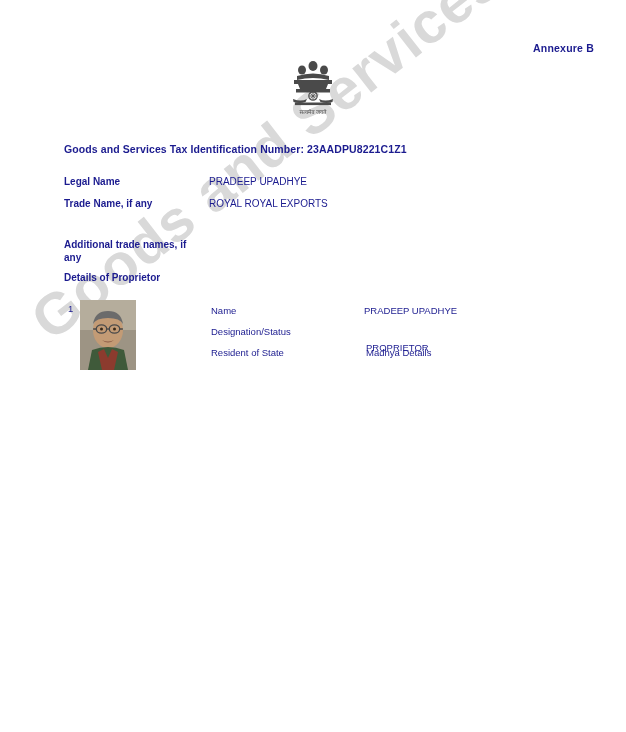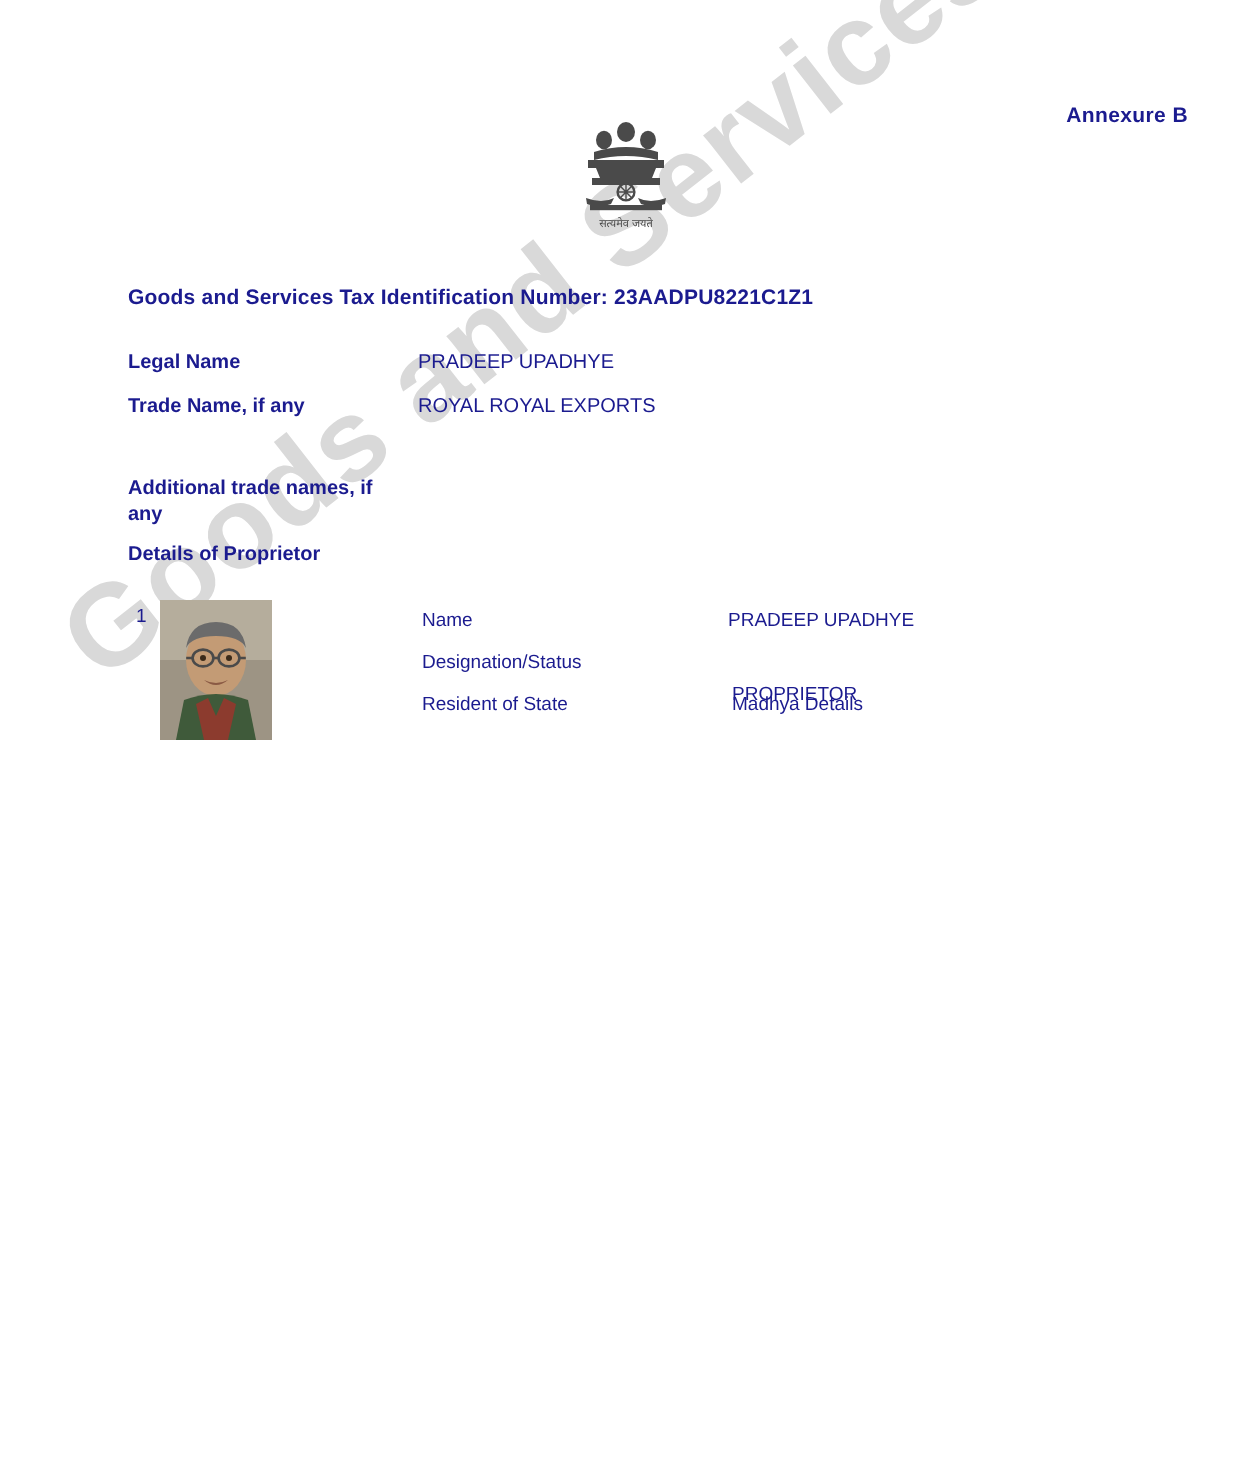--- a/index.html
+++ b/index.html
@@ -43,21 +43,21 @@
   }
 
   .content {
     position: relative;
     z-index: 3;
   }
 
   .annexure {
     position: absolute;
     right: 32px;
-    top: 52px;
+    top: 42px;
     font-size: 10.5px;
     font-weight: bold;
     color: #1b1b8f;
     letter-spacing: 0.2px;
   }
 
   
   .emblem-wrap {
     position: absolute;
     left: 0;

